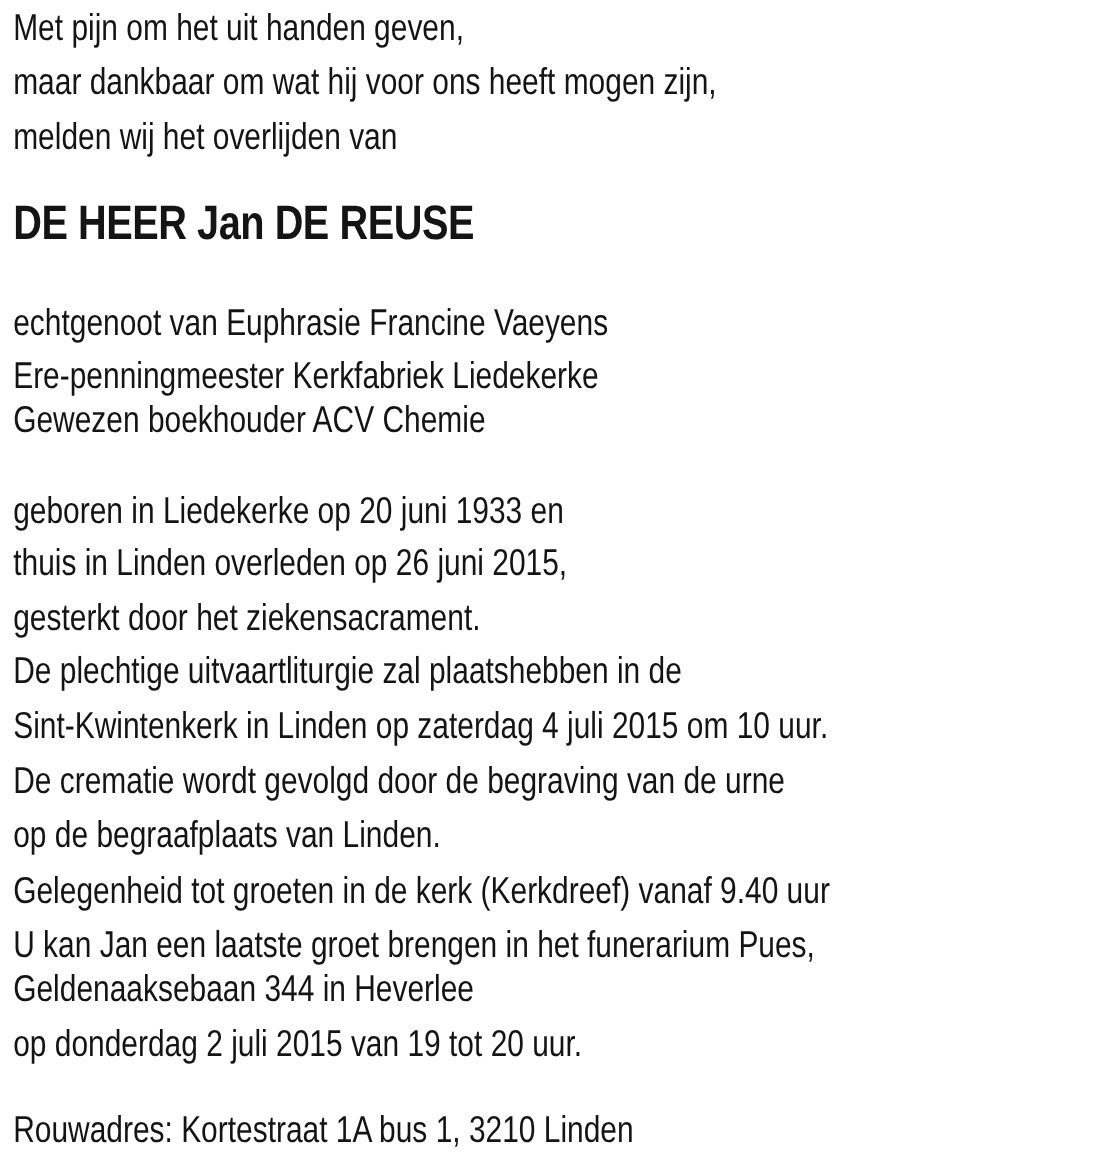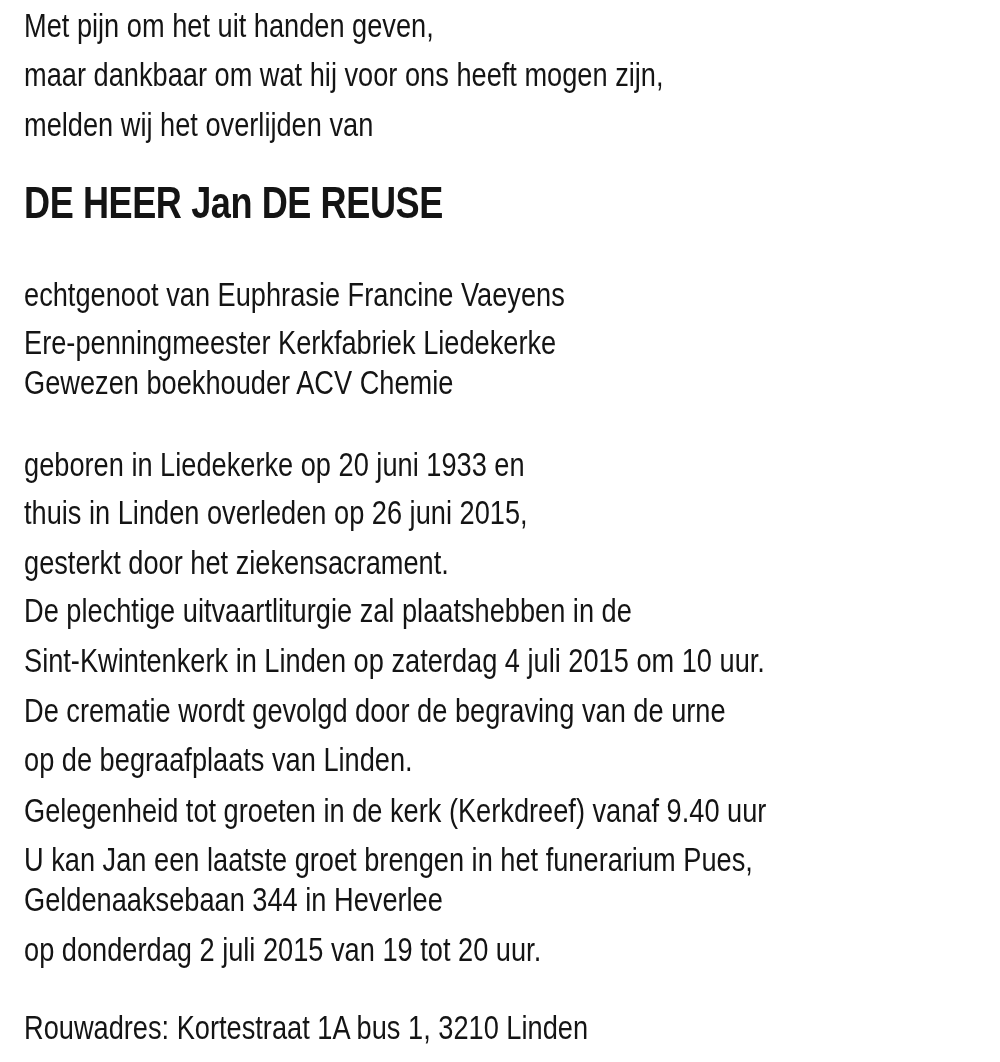--- a/index.html
+++ b/index.html
@@ -15,21 +15,21 @@
   body {
     height: 1062px;
     overflow: hidden;
     font-family: "Liberation Sans", sans-serif;
     color: var(--text);
   }
   .page {
     position: relative;
     width: 1000px;
     height: 1062px;
-    padding: 5px 0 0 24px;
+    padding: 5px 0 0 12px;
   }
   .line-block {
     font-size: 34px;
     line-height: 40px;
     font-weight: 400;
     white-space: nowrap;
     transform: scaleX(0.80);
     transform-origin: 0 0;
     margin-top: 9px;
   }

